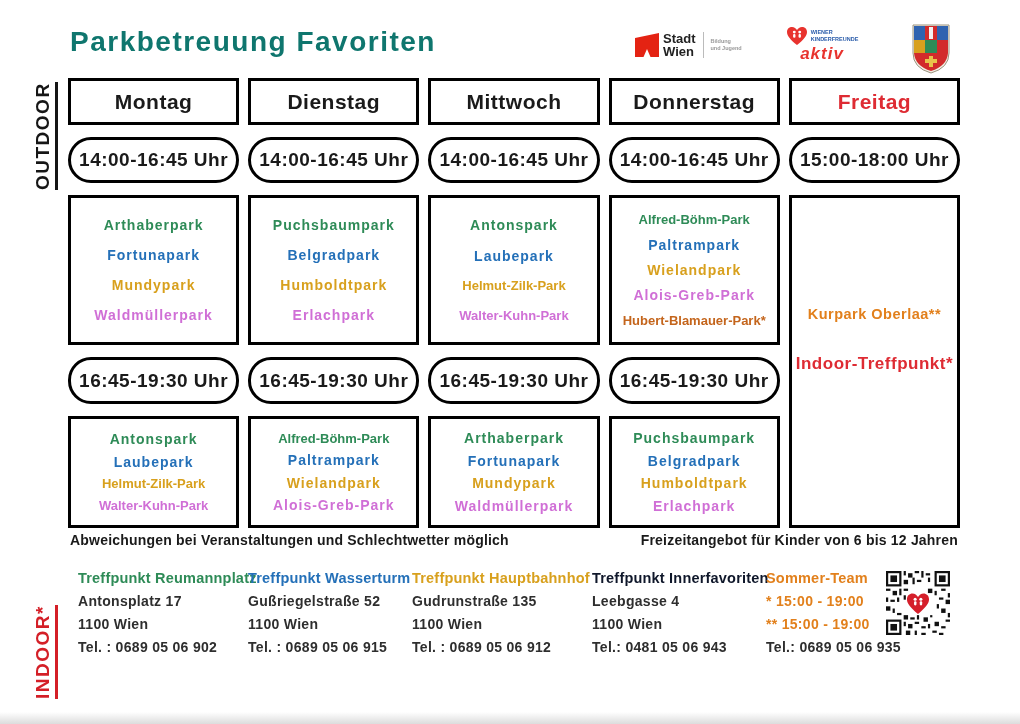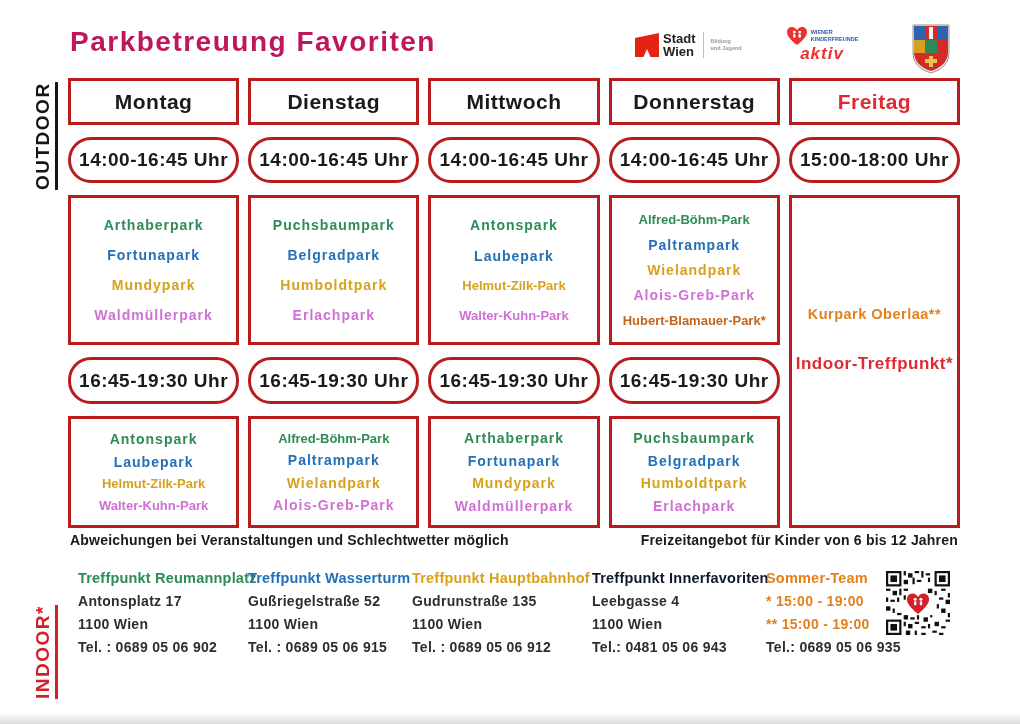--- a/index.html
+++ b/index.html
@@ -2,21 +2,21 @@
 <html><head>
 <meta charset="utf-8">
 <style>
   html,body{margin:0;padding:0;background:#888;}
   .page{position:relative;width:1020px;height:724px;background:#ffffff;overflow:hidden;
         font-family:"Liberation Sans","DejaVu Sans",sans-serif;margin:0 auto;}
   .page-shadow{position:absolute;left:0;right:0;bottom:0;height:12px;
         background:linear-gradient(#ffffff,#dcdcdc);}
   
   .title{position:absolute;left:70px;top:26px;font-size:28px;font-weight:800;
-        letter-spacing:1.5px;color:#be185d;}
+        letter-spacing:1.5px;color:#0f766e;}
   
   .logos{position:absolute;left:630px;top:24px;width:330px;height:50px;}
   .sw{position:absolute;left:5px;top:8px;display:flex;align-items:center;}
   .sw-name{margin-left:4px;font-size:13px;font-weight:800;line-height:1.02;color:#222;}
   .sw-div{width:1px;height:26px;background:#bbb;margin:0 7px;}
   .sw-sub{font-size:5.5px;color:#999;line-height:1.3;font-weight:700;}
   .kf{position:absolute;left:152px;top:2px;width:80px;text-align:center;}
   .kf-top{display:flex;align-items:center;justify-content:center;gap:3px;}
   .kf-name{font-size:5.5px;font-weight:800;color:#2a5caa;text-align:left;line-height:1.25;}
   .kf-aktiv{font-size:17px;font-weight:800;font-style:italic;color:#e8332e;margin-top:-2px;
@@ -27,21 +27,21 @@
         font-weight:800;white-space:nowrap;}
   .vlabel.outdoor{left:32px;top:190px;font-size:19px;letter-spacing:1.5px;color:#161616;
         border-bottom:3px solid #161616;padding-bottom:1px;}
   .vlabel.indoor{left:32px;top:699px;font-size:19px;letter-spacing:1.5px;color:#d41f27;
         border-bottom:3px solid #d41f27;padding-bottom:1px;}
   
   .grid{position:absolute;left:68px;top:78px;width:892px;display:grid;
         grid-template-columns:repeat(5,1fr);
         grid-template-rows:47px 46px 150px 47px 112px;
         column-gap:9px;row-gap:12px;}
-  .cell{border:3px solid #b91c1c;background:#fff;display:flex;align-items:center;
+  .cell{border:3px solid #000000;background:#fff;display:flex;align-items:center;
         justify-content:center;box-sizing:border-box;}
   .cell.day{font-size:21px;font-weight:800;letter-spacing:0.5px;color:#1a1a1a;}
   .cell.time{font-size:19px;font-weight:800;letter-spacing:0.5px;color:#1a1a1a;border-radius:23px;}
   .cell.parks{flex-direction:column;justify-content:space-evenly;padding:5px 2px;align-items:center;}
   .park{font-size:14px;font-weight:800;letter-spacing:1px;white-space:nowrap;}
   .cell.tall{grid-column:5;grid-row:3/6;flex-direction:column;justify-content:flex-start;
         padding-top:108px;gap:32px;}
   .tall-1{font-size:14.5px;font-weight:800;letter-spacing:0.5px;}
   .tall-2{font-size:17px;font-weight:800;letter-spacing:0.5px;}
   .g-c1{grid-column:1}.g-c2{grid-column:2}.g-c3{grid-column:3}.g-c4{grid-column:4}.g-c5{grid-column:5}

